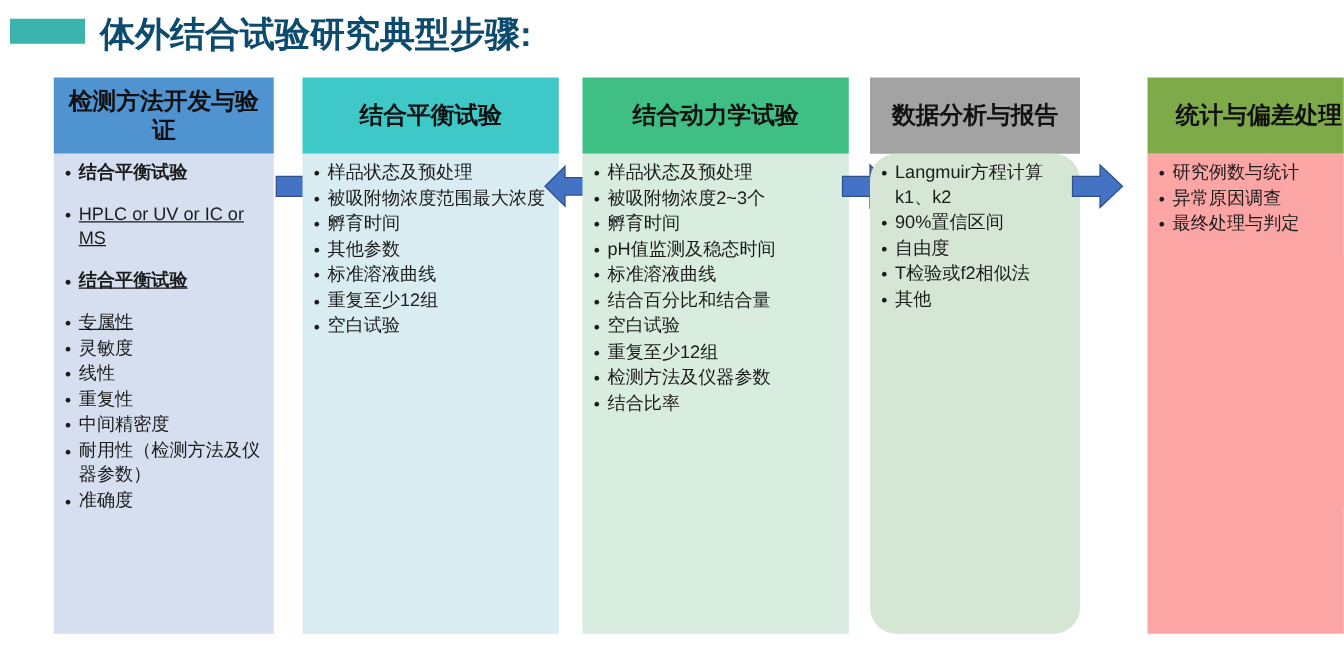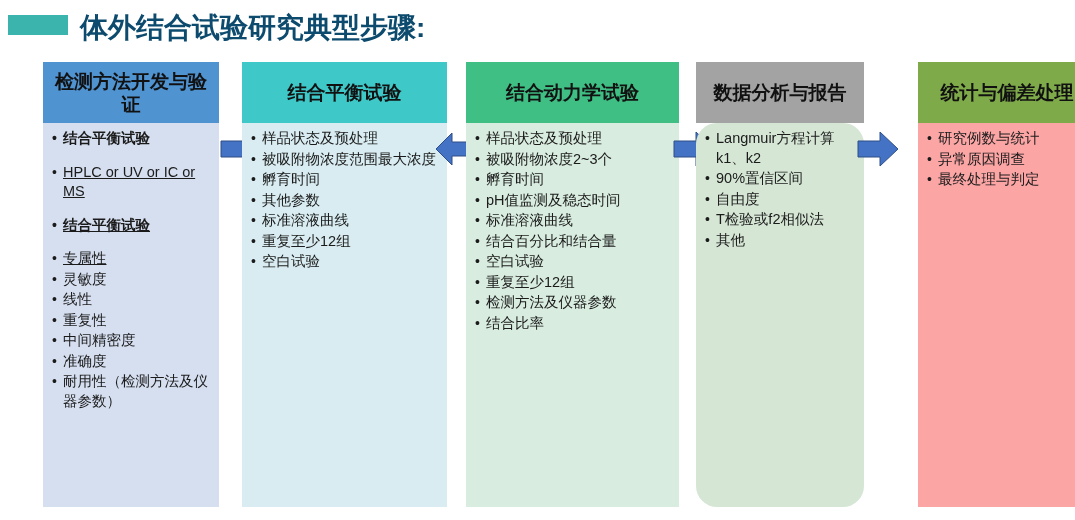--- a/index.html
+++ b/index.html
@@ -142,22 +142,22 @@
     <div class="col-body" style="background: rgb(214, 223, 240);">
       <ul class="bullet-list">
         <li class="bold">结合平衡试验</li>
         <li class="gap">HPLC or UV or IC or MS</li>
         <li class="bold gap">结合平衡试验</li>
         <li class="gap">专属性</li>
         <li>灵敏度</li>
         <li>线性</li>
         <li>重复性</li>
         <li>中间精密度</li>
+        <li>耐用性（检测方法及仪器参数）</li>
         <li>准确度</li>
-        <li>耐用性（检测方法及仪器参数）</li>
       </ul>
     </div>
   </div>
 
   <div class="arrow" style="left:219px;">
     <svg width="44" height="38" viewBox="0 0 44 38">
       <polygon points="2,11 24,11 24,2 42,19 24,36 24,27 2,27" fill="#4472c4" stroke="#2f4f86" stroke-width="1"></polygon>
     </svg>
   </div>
 

